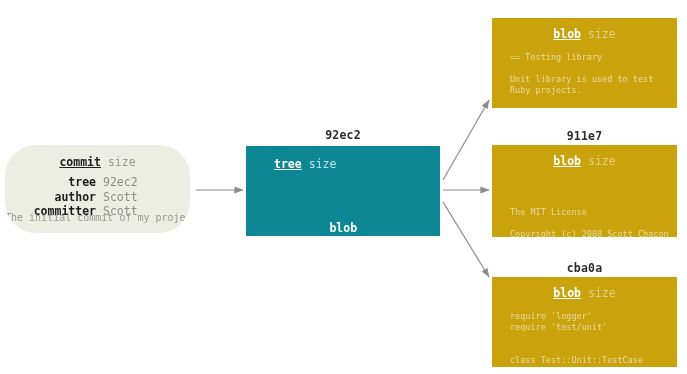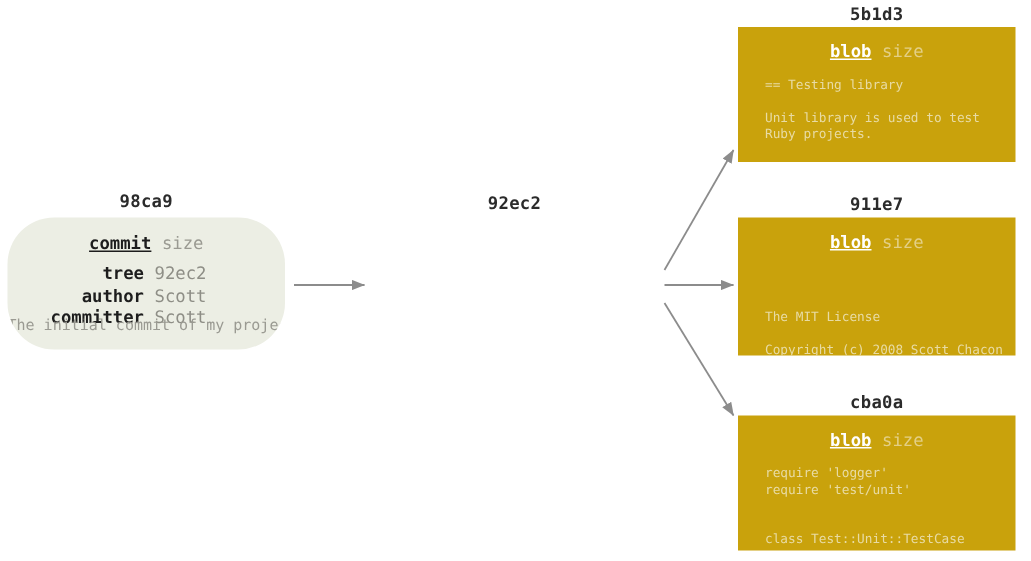--- a/index.html
+++ b/index.html
@@ -154,21 +154,20 @@
 
     <line x1="196" y1="190" x2="243" y2="190" stroke="#8c8c8c" stroke-width="1.2" marker-end="url(#ah)"></line>
 
     <line x1="443" y1="180" x2="489" y2="100" stroke="#8c8c8c" stroke-width="1.2" marker-end="url(#ah)"></line>
 
     <line x1="443" y1="190" x2="489" y2="190" stroke="#8c8c8c" stroke-width="1.2" marker-end="url(#ah)"></line>
 
     <line x1="443" y1="202" x2="489" y2="277" stroke="#8c8c8c" stroke-width="1.2" marker-end="url(#ah)"></line>
   </svg>
 
-  <div class="node-id" style="left:5px; top:127px; width:185px;">98ca9</div>
 
   <div class="box commit" style="left:5px; top:145px; width:185px; height:88px;">
     <div class="hdr" style="position:absolute; left:0; top:10px; width:100%; text-align:center;">
       <span class="type">commit</span><span style="display:inline-block;width:7px"></span><span class="size">size</span>
     </div>
 
     <div class="commit-rows">
       <div class="commit-row">
         <span class="k">tree</span>
         <span class="v">92ec2</span>
@@ -181,22 +180,36 @@
         <span class="k">committer</span>
         <span class="v">Scott</span>
       </div>
     </div>
 
     <div class="commit-foot">The initial commit of my project</div>
   </div>
 
   <div class="node-id" style="left:246px; top:128px; width:194px;">92ec2</div>
 
-
-  <div class="node-id" style="left:492px; top:2px; width:185px;">5b1d3</div>
+  <div class="box tree" style="left:246px; top:146px; width:194px; height:90px;">
+    <div class="hdr" style="position:absolute; left:28px; top:11px;">
+      <span class="type">tree</span><span style="display:inline-block;width:7px"></span><span class="size">size</span>
+    </div>
+
+    <div class="tree-rows">
+      <div>
+        <span class="k">blob</span>
+        
+        
+      </div>
+      
+      
+    </div>
+  </div>
+
 
   <div class="box blob" style="left:492px; top:18px; width:185px; height:90px;">
     <div class="hdr" style="position:absolute; left:0; top:9px; width:100%; text-align:center;">
       <span class="type">blob</span><span style="display:inline-block;width:7px"></span><span class="size">size</span>
     </div>
     <div class="blob-body" style="top:34px;">== Testing library
 
 Unit library is used to test
 Ruby projects.</div>
   </div>

